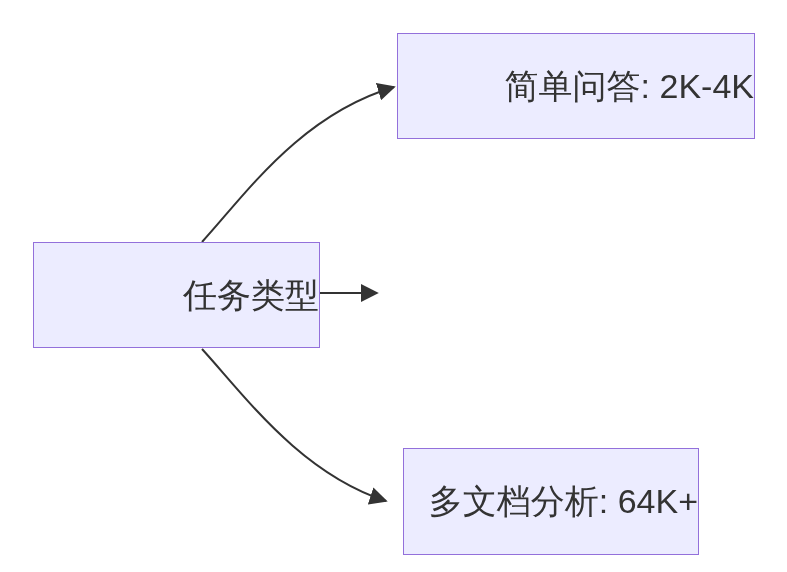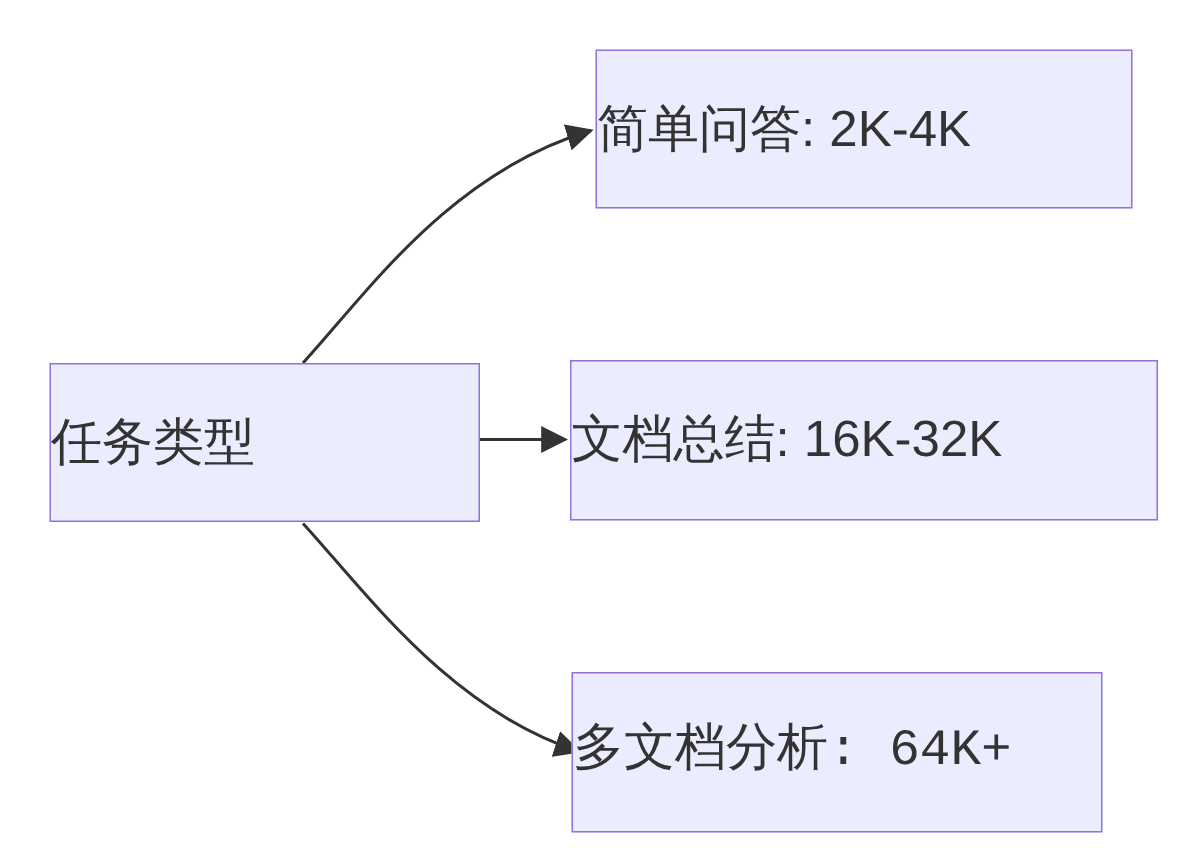--- a/index.html
+++ b/index.html
@@ -38,33 +38,33 @@
     stroke-width: 2px;
   }
   .arrowhead {
     fill: var(--edge);
     stroke: none;
   }
   .node {
     position: absolute;
     display: flex;
     align-items: center;
-    justify-content: flex-start;
+    justify-content: flex-end;
     background: var(--node-fill);
     border: 1.5px solid var(--node-border);
     color: var(--text);
     font-size: 34px;
     line-height: 1.2;
     white-space: nowrap;
     text-align: center;
   }
   .node-root   { left: 33px;  top: 242px; width: 287px; height: 106px; }
   .node-top    { left: 397px; top: 33px;  width: 358px; height: 106px; }
   .node-middle { left: 380px; top: 240px; width: 392px; height: 107px; }
-  .node-bottom { left: 381px; top: 448px; width: 354px; height: 107px; font-family: Liberation Mono, monospace; }
+  .node-bottom { left: 403px; top: 448px; width: 296px; height: 107px; }
 </style>
 </head>
 <body>
 
 <div class="canvas">
 
   <svg class="edge-layer" width="787" height="572" viewBox="0 0 787 572" aria-hidden="true">
     <defs>
       <marker id="arrow" viewBox="0 0 10 10" refX="9" refY="5" markerWidth="9" markerHeight="9" orient="auto">
         <path class="arrowhead" d="M0,0 L10,5 L0,10 z"></path>
@@ -76,21 +76,18 @@
   </svg>
 
   <div class="node node-root">
     <span class="node-label">任务类型</span>
   </div>
 
   <div class="node node-top">
     <span class="node-label">简单问答: 2K-4K</span>
   </div>
 
-  <div class="node node-middle">
-    <span class="node-label">文档总结: 16K-32K</span>
-  </div>
 
   <div class="node node-bottom">
     <span class="node-label">多文档分析: 64K+</span>
   </div>
 
 </div>
 
 </body></html>

